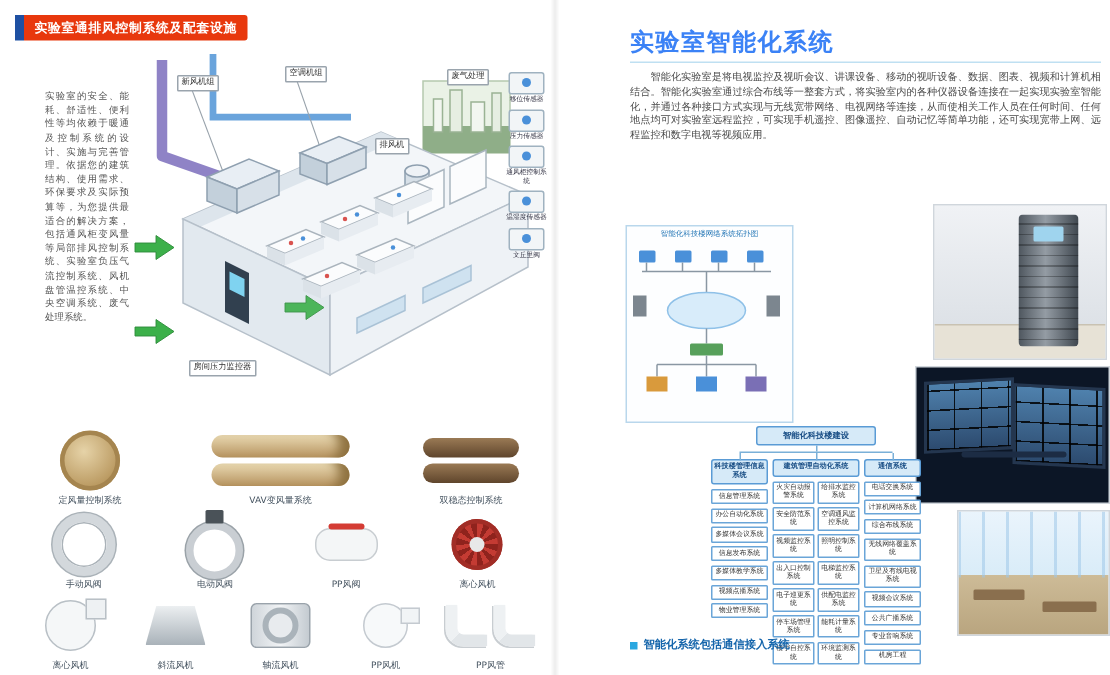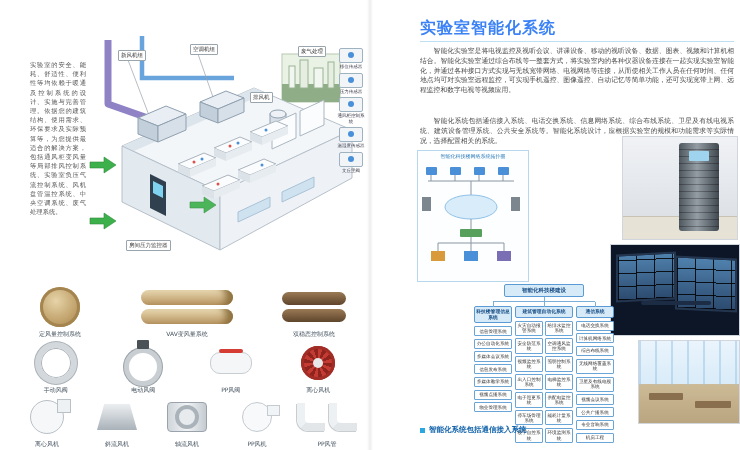--- a/index.html
+++ b/index.html
@@ -124,20 +124,24 @@
 
   .capt{position:absolute;left:420px;top:425px;display:flex;align-items:center;gap:4px;
         color:#1565ab;font-size:7.5px;font-weight:bold;}
   .capt .sq{width:5px;height:5px;background:#2aa7e0;display:inline-block;}
 </style>
 </head>
 <body>
 
 <div class="sheet">
 
+  <div class="badge">
+    <div class="bsq"></div>
+    <div class="btxt">实验室通排风控制系统及配套设施</div>
+  </div>
 
   <div class="intro">实验室的安全、能耗、舒适性、便利性等均依赖于暖通及控制系统的设计、实施与完善管理。依据您的建筑结构、使用需求、环保要求及实际预算等，为您提供最适合的解决方案，包括通风柜变风量等局部排风控制系统、实验室负压气流控制系统、风机盘管温控系统、中央空调系统、废气处理系统。</div>
 
   <svg class="illus" width="280" height="254" viewBox="0 0 280 254">
     <path d="M22 14 L22 78 L96 104" stroke="#8f83c6" stroke-width="7" fill="none" stroke-linejoin="round"></path>
     <path d="M56 10 L56 52 L148 52" stroke="#6aa4dc" stroke-width="4.5" fill="none"></path>
     <g>
       <rect x="196" y="28" width="58" height="48" fill="#eaf2e6" stroke="#b5c9ae"></rect>
       <rect x="196" y="58" width="58" height="18" fill="#8fae88"></rect>
       <rect x="203" y="40" width="6" height="22" fill="#f2f6f0" stroke="#9ab394"></rect>
@@ -339,21 +343,20 @@
       <div class="plbl">PP风管</div>
     </div>
   </div>
 
   <div class="gutter"></div>
 
   <div class="tcn">实验室智能化系统</div>
   <div class="trule"></div>
 
   <div class="para para1">智能化实验室是将电视监控及视听会议、讲课设备、移动的视听设备、数据、图表、视频和计算机相结合。智能化实验室通过综合布线等一整套方式，将实验室内的各种仪器设备连接在一起实现实验室智能化，并通过各种接口方式实现与无线宽带网络、电视网络等连接，从而使相关工作人员在任何时间、任何地点均可对实验室远程监控，可实现手机遥控、图像遥控、自动记忆等简单功能，还可实现宽带上网、远程监控和数字电视等视频应用。</div>
-  <div class="para para2">智能化系统包括通信接入系统、电话交换系统、信息网络系统、综合布线系统、卫星及有线电视系统、建筑设备管理系统、公共安全系统等。智能化系统设计，应根据实验室的规模和功能需求等实际情况，选择配置相关的系统。</div>
 
   <div class="net">
     <div class="net-cap">智能化科技楼网络系统拓扑图</div>
     <svg width="106" height="112" viewBox="0 0 106 112">
       <line x1="10" y1="22" x2="96" y2="22" stroke="#8a97a3" stroke-width="1"></line>
       <g fill="#4a90d9">
         <rect x="8" y="8" width="11" height="8" rx="1"></rect>
           <rect x="32" y="8" width="11" height="8" rx="1"></rect>
         <rect x="56" y="8" width="11" height="8" rx="1"></rect>
           <rect x="80" y="8" width="11" height="8" rx="1"></rect>

